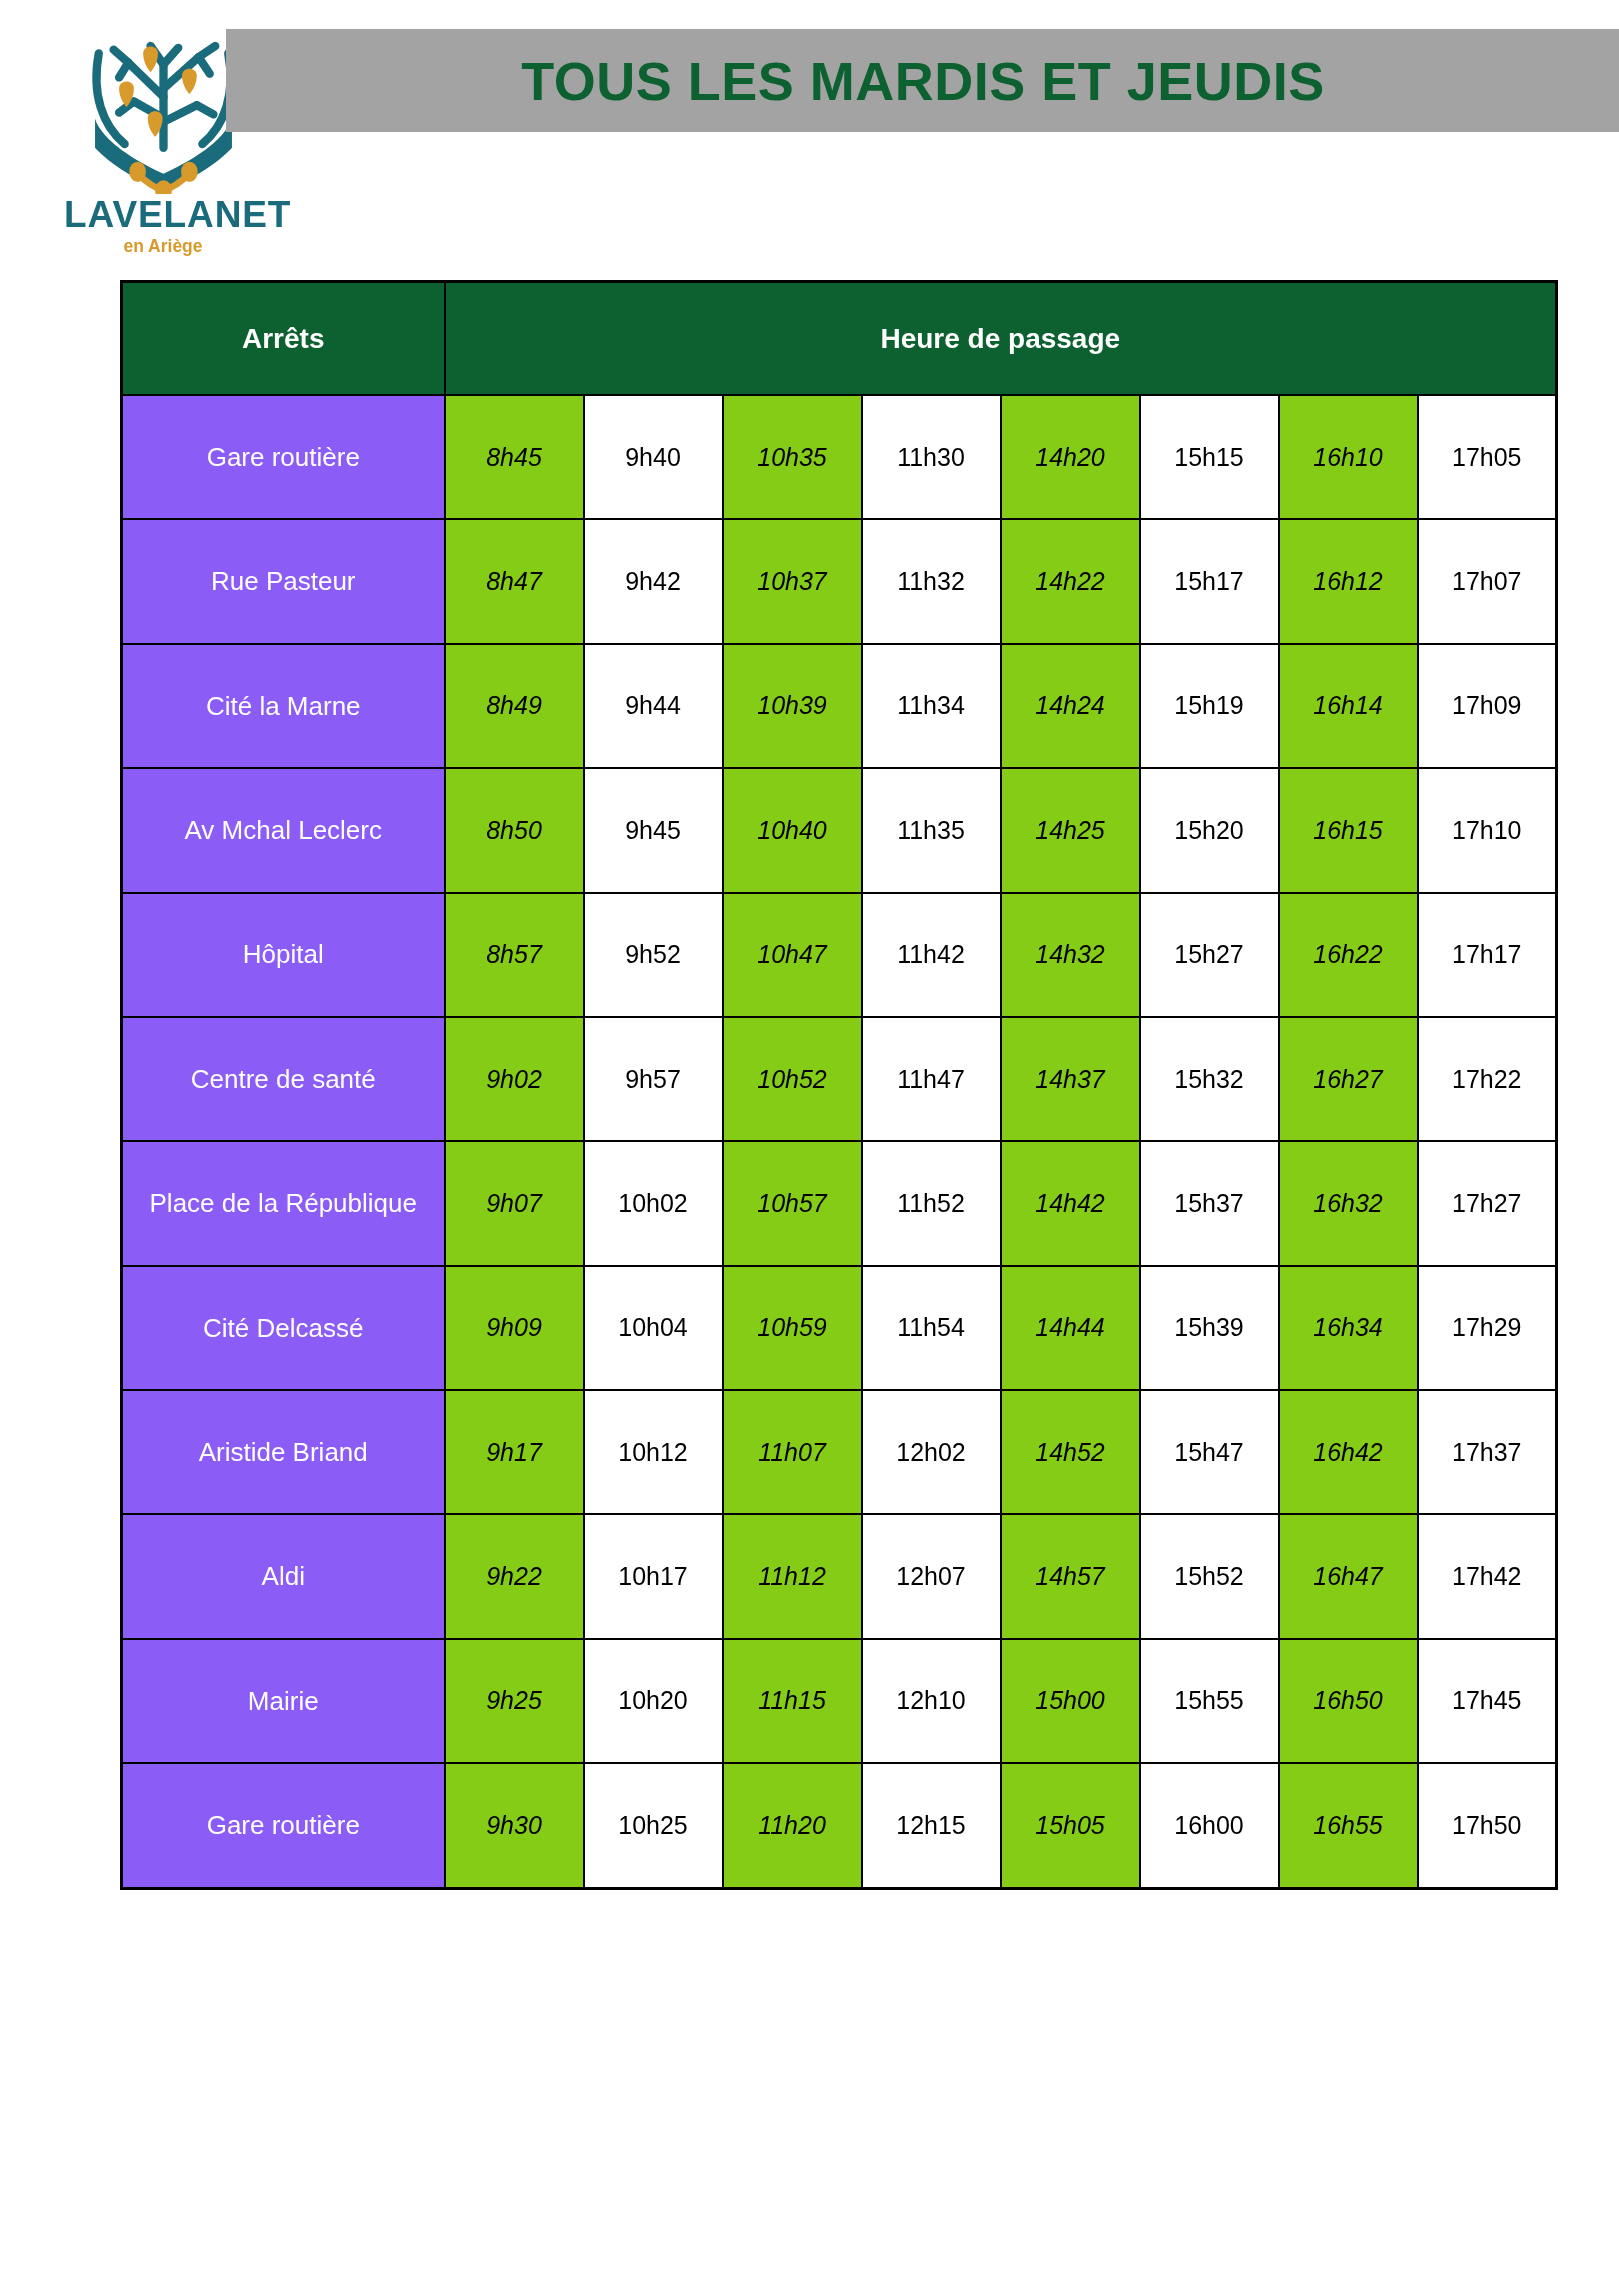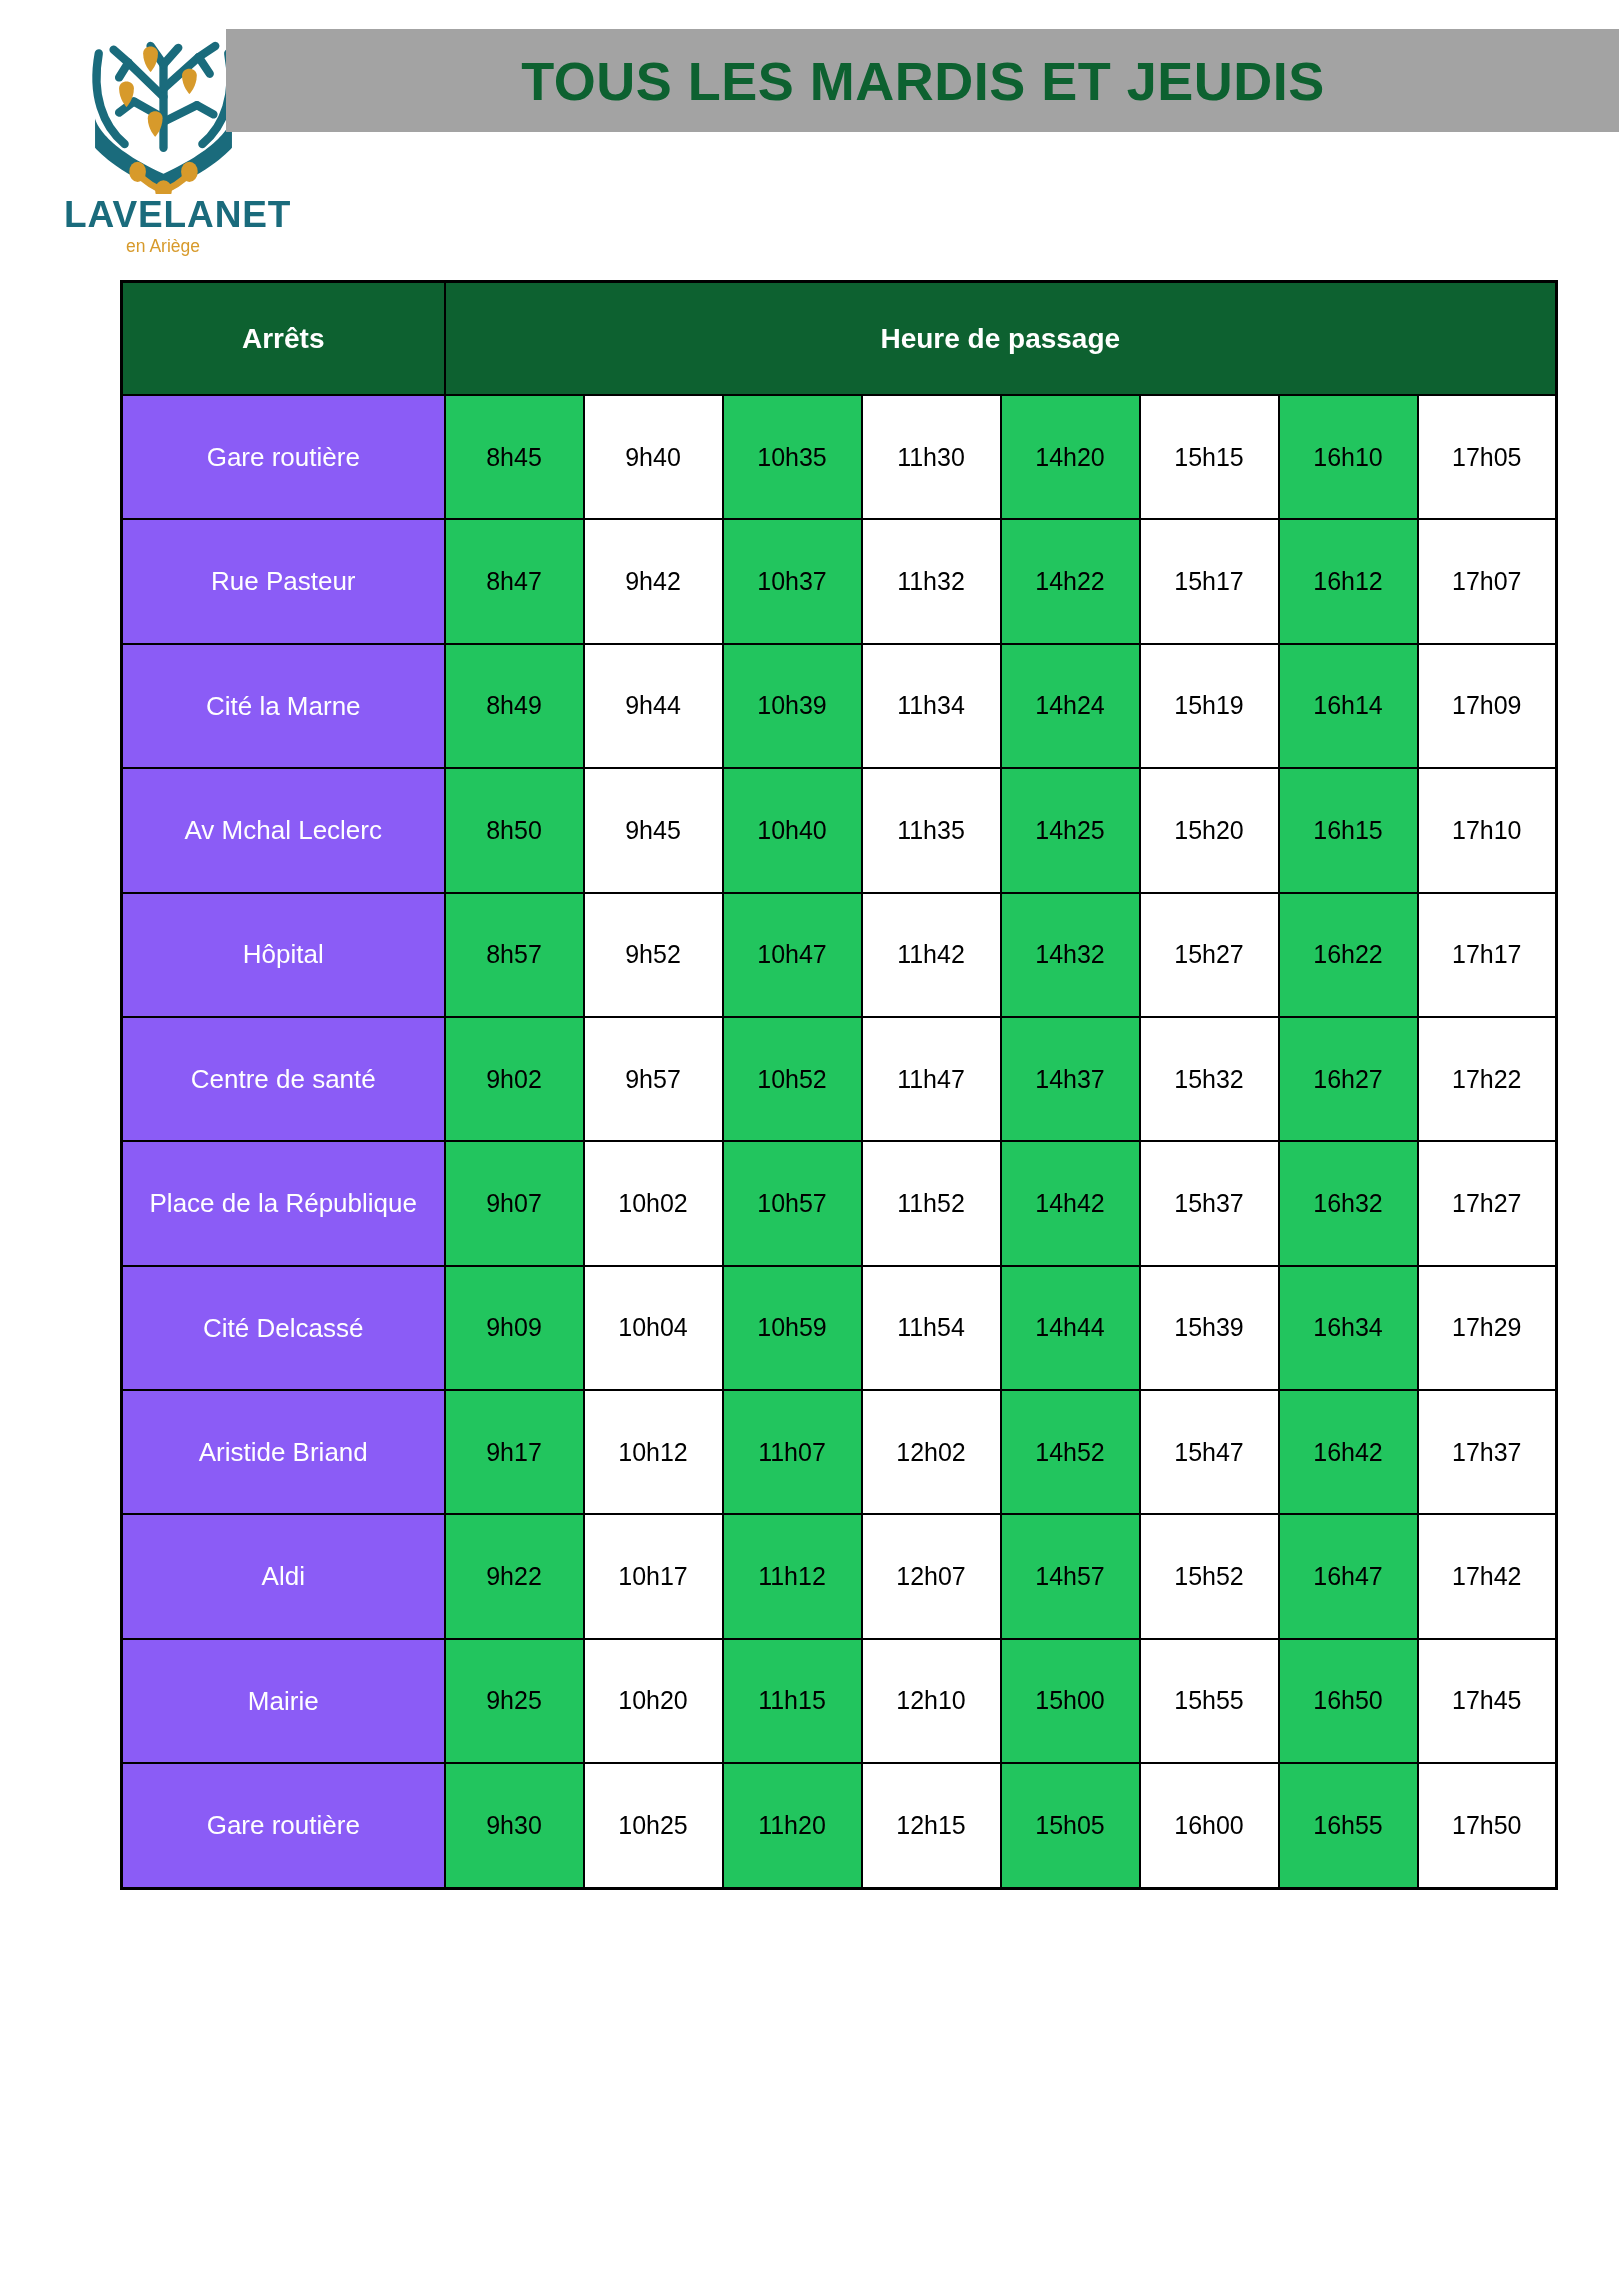--- a/index.html
+++ b/index.html
@@ -42,21 +42,21 @@
     font-weight: 700;
     letter-spacing: 0.9px;
     color: #1a6b7c;
     line-height: 1;
     margin-top: 1.8px;
   }
   .brand-tagline {
     text-align: center;
     font-family: "Liberation Sans", sans-serif;
     font-size: 17.5px;
-    font-weight: 400;
+    font-weight: 700;
     color: #d79a2b;
     line-height: 1;
     margin-top: 5.5px;
   }
 
   .title-banner {
     position: absolute;
     left: 226px;
     top: 29px;
     right: 0;
@@ -120,21 +120,22 @@
     padding: 3.7px 5.5px;
   }
   tbody td.time-cell {
     font-family: "Liberation Sans", sans-serif;
     font-weight: 400;
     font-size: 25px;
     color: #000000;
     background: #ffffff;
   }
   tbody td.time-cell.shaded {
-    background: #22c55e;
+    background: #84cc16;
+    font-style: italic;
   }
 </style>
 </head>
 <body>
 
 <div class="page-header">
 
   <div class="brand-logo">
     <svg class="brand-mark" width="185" height="185" viewBox="0 0 200 200" aria-hidden="true">
       <g fill="none" stroke="#1a6b7c" stroke-width="9" stroke-linecap="round">

